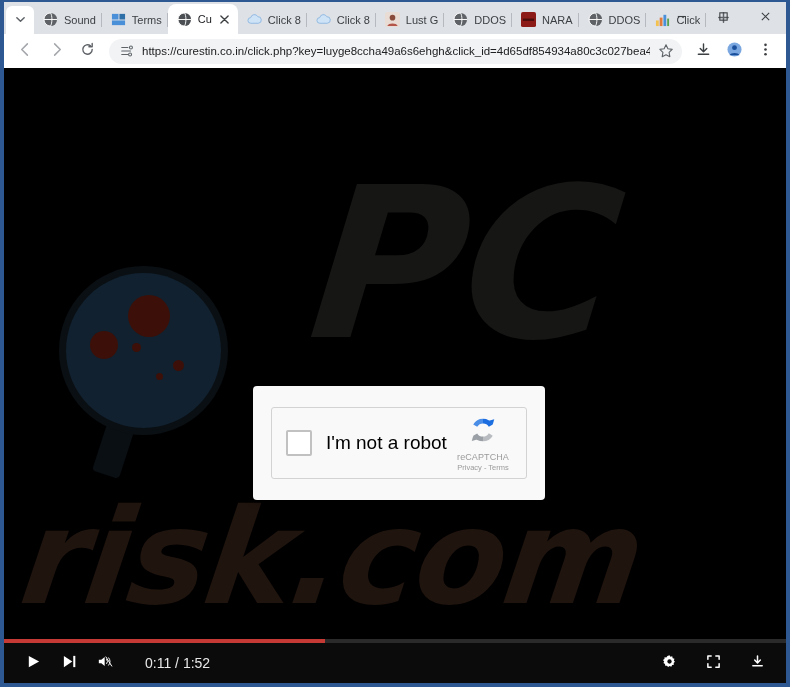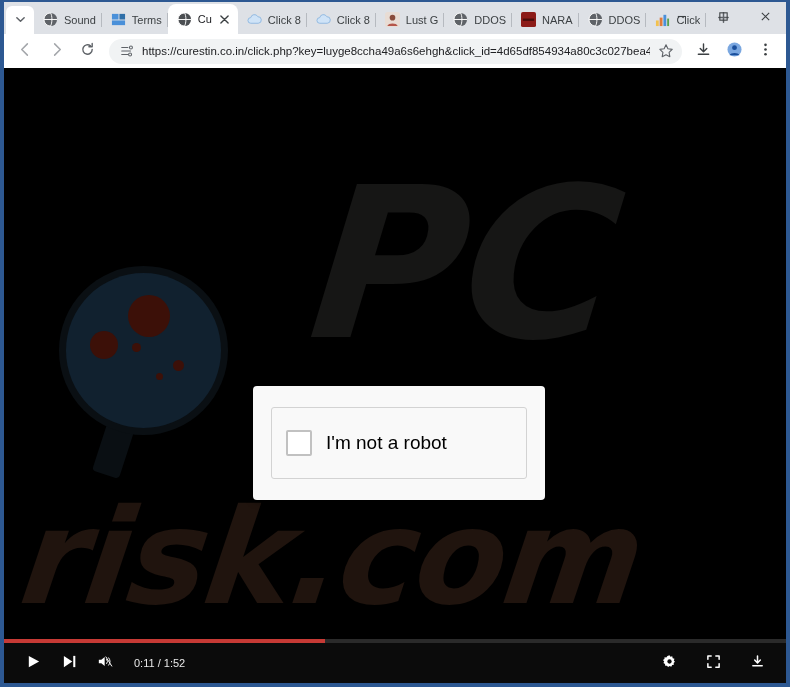--- a/index.html
+++ b/index.html
@@ -236,22 +236,22 @@
     padding: 0 14px;
     gap: 6px;
   }
   .ctrl {
     width: 30px; height: 30px;
     display: flex; align-items: center; justify-content: center;
     flex: 0 0 auto;
   }
   .ctrl svg { width: 15px; height: 15px; }
   .time {
-    color: #e8e8e8; font-size: 11px;
-    margin-left: 8px; line-height: 13px;
+    color: #e8e8e8; font-size: 14px;
+    margin-left: 19px; line-height: 13px;
     white-space: nowrap;
   }
   .spacer { flex: 1 1 auto; }
   .ctrl-right { gap: 14px; display: flex; align-items: center; }
 </style>
 </head>
 <body>
 
 <div class="window">
 
@@ -501,20 +501,34 @@
       <span class="dot d2"></span>
       <span class="dot d3"></span>
       <span class="dot d4"></span>
       <span class="dot d5"></span>
     </div>
 
     <div class="recaptcha-card">
       <div class="recaptcha-box">
         <div class="rc-check"></div>
         <div class="rc-label">I'm not a robot</div>
+        <div class="rc-brand">
+          <span>
+            <svg viewBox="0 0 32 32">
+              <path d="M16 4a12 12 0 0110.4 6l-4.2 2.4A7.2 7.2 0 0016 9z" fill="#1c6ee0"></path>
+              <path d="M26.4 10l1.6-5.6-5.8 1.6z" fill="#1c6ee0"></path>
+              <path d="M16 28A12 12 0 015.6 22l4.2-2.4A7.2 7.2 0 0016 23z" fill="#9aa0a6"></path>
+              <path d="M5.6 22L4 27.6l5.8-1.6z" fill="#9aa0a6"></path>
+              <path d="M26.4 22A12 12 0 0116 28v-5a7.2 7.2 0 006.2-3.6z" fill="#b8bcc0"></path>
+              <path d="M5.6 10A12 12 0 0116 4v5a7.2 7.2 0 00-6.2 3.6z" fill="#4a8ee8"></path>
+            </svg>
+          </span>
+          <span class="rc-name">reCAPTCHA</span>
+          <span class="rc-links">Privacy - Terms</span>
+        </div>
       </div>
     </div>
 
     <div class="progress-wrap">
       <div class="progress-fill" id="progress-fill" style="width: 41%; background: rgb(198, 58, 53);"></div>
     </div>
 
     <div class="controls">
       <div class="ctrl">
         <span>

